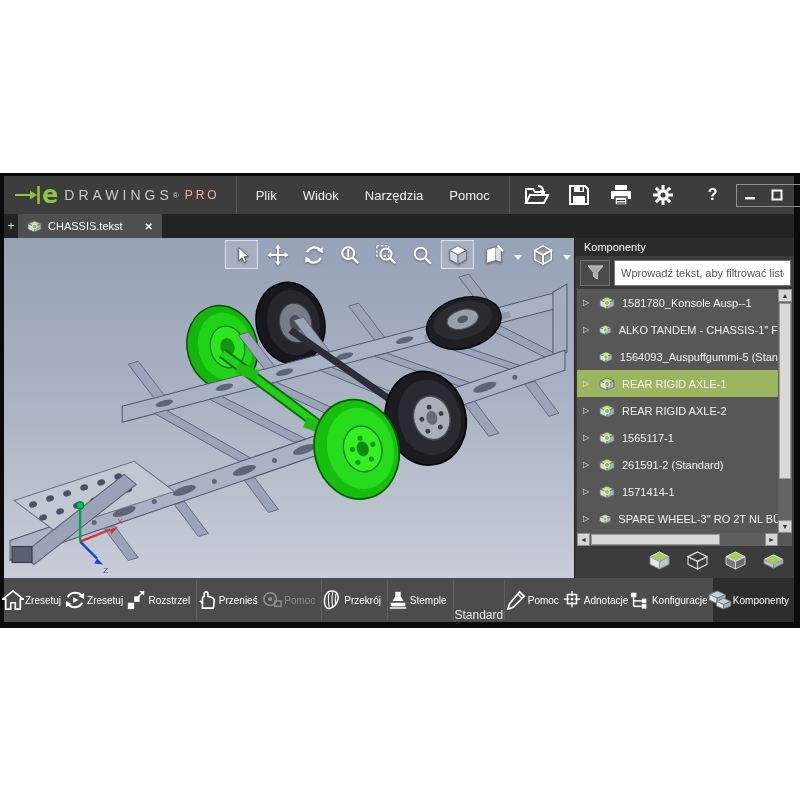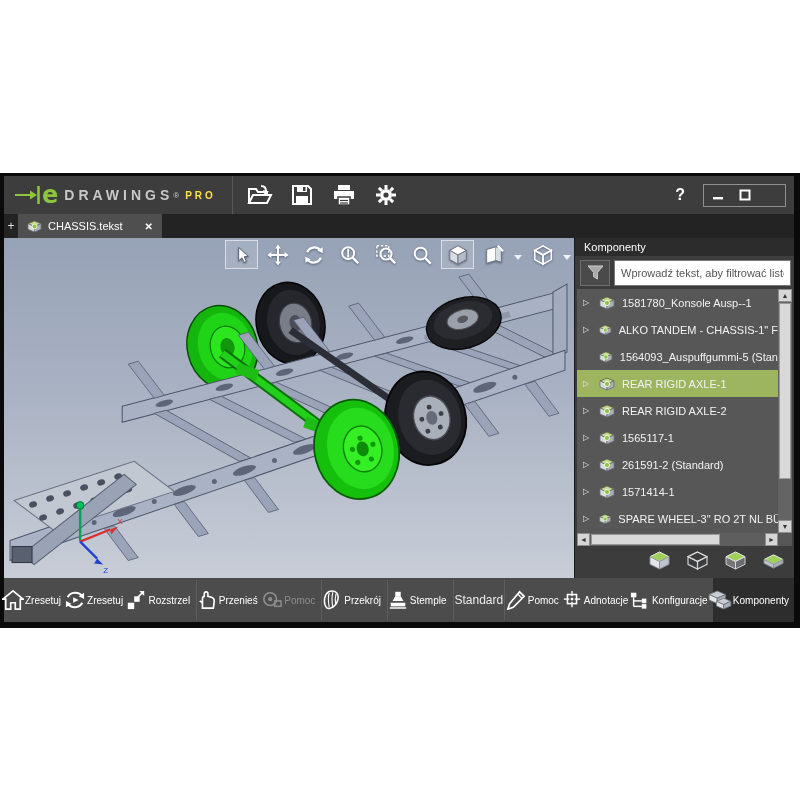--- a/index.html
+++ b/index.html
@@ -4,23 +4,23 @@
 <style>
   * { margin:0; padding:0; box-sizing:border-box; }
   html,body { width:800px; height:800px; background:#fff; font-family:"Liberation Sans",sans-serif; overflow:hidden; }
   .app { position:absolute; left:0; top:173px; width:800px; height:455px; background:#0a0a0a; padding:3px 6px 6px 4px; }
   .app-inner { width:100%; height:100%; display:flex; flex-direction:column; background:#3d3d3d; }
 
   
   .titlebar { height:38px; display:flex; align-items:stretch; background:#3d3d3d; flex:0 0 auto; }
   .logo { display:flex; align-items:center; padding:0 16px 0 10px; border-right:1px solid #585858; }
   .logo-e { color:#8cc63e; font-weight:bold; font-size:24px; margin-right:6px; font-family:"DejaVu Sans",sans-serif; }
-  .logo-draw { color:#c9c9c9; font-size:14px; letter-spacing:4px; font-weight:bold; }
+  .logo-draw { color:#c9c9c9; font-size:14px; letter-spacing:4px; font-weight:normal; }
   .logo-reg { color:#c9c9c9; font-size:8px; vertical-align:super; margin-right:6px; }
-  .logo-pro { color:#fde047; font-size:10px; letter-spacing:3px; font-weight:bold; }
+  .logo-pro { color:#fca5a5; font-size:12px; letter-spacing:3px; font-weight:normal; }
   .menus { display:flex; align-items:center; padding:0 6px; border-right:1px solid #585858; }
   .menu-item { color:#f0f0f0; font-size:13px; padding:0 13px; cursor:default; }
   .tb-icons { display:flex; align-items:center; gap:8px; padding:0 10px; }
   .tb-btn { width:34px; height:30px; display:flex; align-items:center; justify-content:center; }
   .spacer { flex:1; }
   .help { color:#fff; font-size:16px; font-weight:bold; align-self:center; padding:0 18px; }
   .winbtns { align-self:center; display:flex; border:1px solid #909090; margin-right:8px; }
   .winbtn { width:27px; height:21px; display:flex; align-items:center; justify-content:center; }
 
   
@@ -65,40 +65,46 @@
   .panel-actions { height:32px; display:flex; align-items:center; justify-content:flex-end; gap:17px; padding-right:10px; flex:0 0 auto; }
 
   
   .bottombar { height:44px; background:#4c4c4c; display:flex; align-items:stretch; flex:0 0 auto; }
   .bb-btn { display:flex; flex-direction:row; align-items:center; justify-content:flex-end; padding:3px 5px 3px; min-width:46px; gap:1px; }
   .bb-btn .bb-icon { height:22px; display:flex; align-items:center; justify-content:center; }
   .bb-label { color:#fff; font-size:10px; white-space:nowrap; }
   .bb-btn.disabled .bb-label { color:#8d8d8d; }
   .bb-btn.active { background:#2d2d2d; }
   .bb-sep { width:1px; background:#363636; border-right:1px solid #5e5e5e; margin:2px 1px; }
-  .bb-center { flex:1; display:flex; align-items:center; justify-content:center; }
+  .bb-center { flex:1; display:flex; align-items:flex-end; justify-content:center; }
   .bb-center-label { color:#ededed; font-size:12px; }
 </style>
 </head>
 <body>
 
 <div class="app">
  <div class="app-inner">
 
   <div class="titlebar">
     <div class="logo">
       <svg width="28" height="22" viewBox="0 0 28 22">
         <line x1="1" y1="11" x2="17" y2="11" stroke="#8cc63e" stroke-width="2"></line>
         <polygon points="16,6.5 23,11 16,15.5" fill="#8cc63e"></polygon>
         <line x1="24.5" y1="2" x2="24.5" y2="20" stroke="#8cc63e" stroke-width="2.5"></line>
       </svg>
       <span class="logo-e">e</span>
       <span class="logo-draw">DRAWINGS</span>
       <span class="logo-reg">®</span>
       <span class="logo-pro">PRO</span>
+    </div>
+    <div class="menus">
+      <span class="menu-item">Plik</span>
+      <span class="menu-item">Widok</span>
+      <span class="menu-item">Narzędzia</span>
+      <span class="menu-item">Pomoc</span>
     </div>
     <div class="tb-icons">
       <div class="tb-btn">
         <svg width="26" height="22" viewBox="0 0 26 22">
           <path d="M2 19 L2 5 L9 5 L11 8 L20 8 L20 11" fill="none" stroke="#fff" stroke-width="2"></path>
           <path d="M2 19 L6 11 L24 11 L20 19 Z" fill="none" stroke="#fff" stroke-width="2"></path>
           <path d="M14 2 q5 0 5 5" fill="none" stroke="#fff" stroke-width="2"></path>
           <polygon points="16,6 22,7.5 17.5,11" fill="#fff"></polygon>
         </svg>
       </div>

